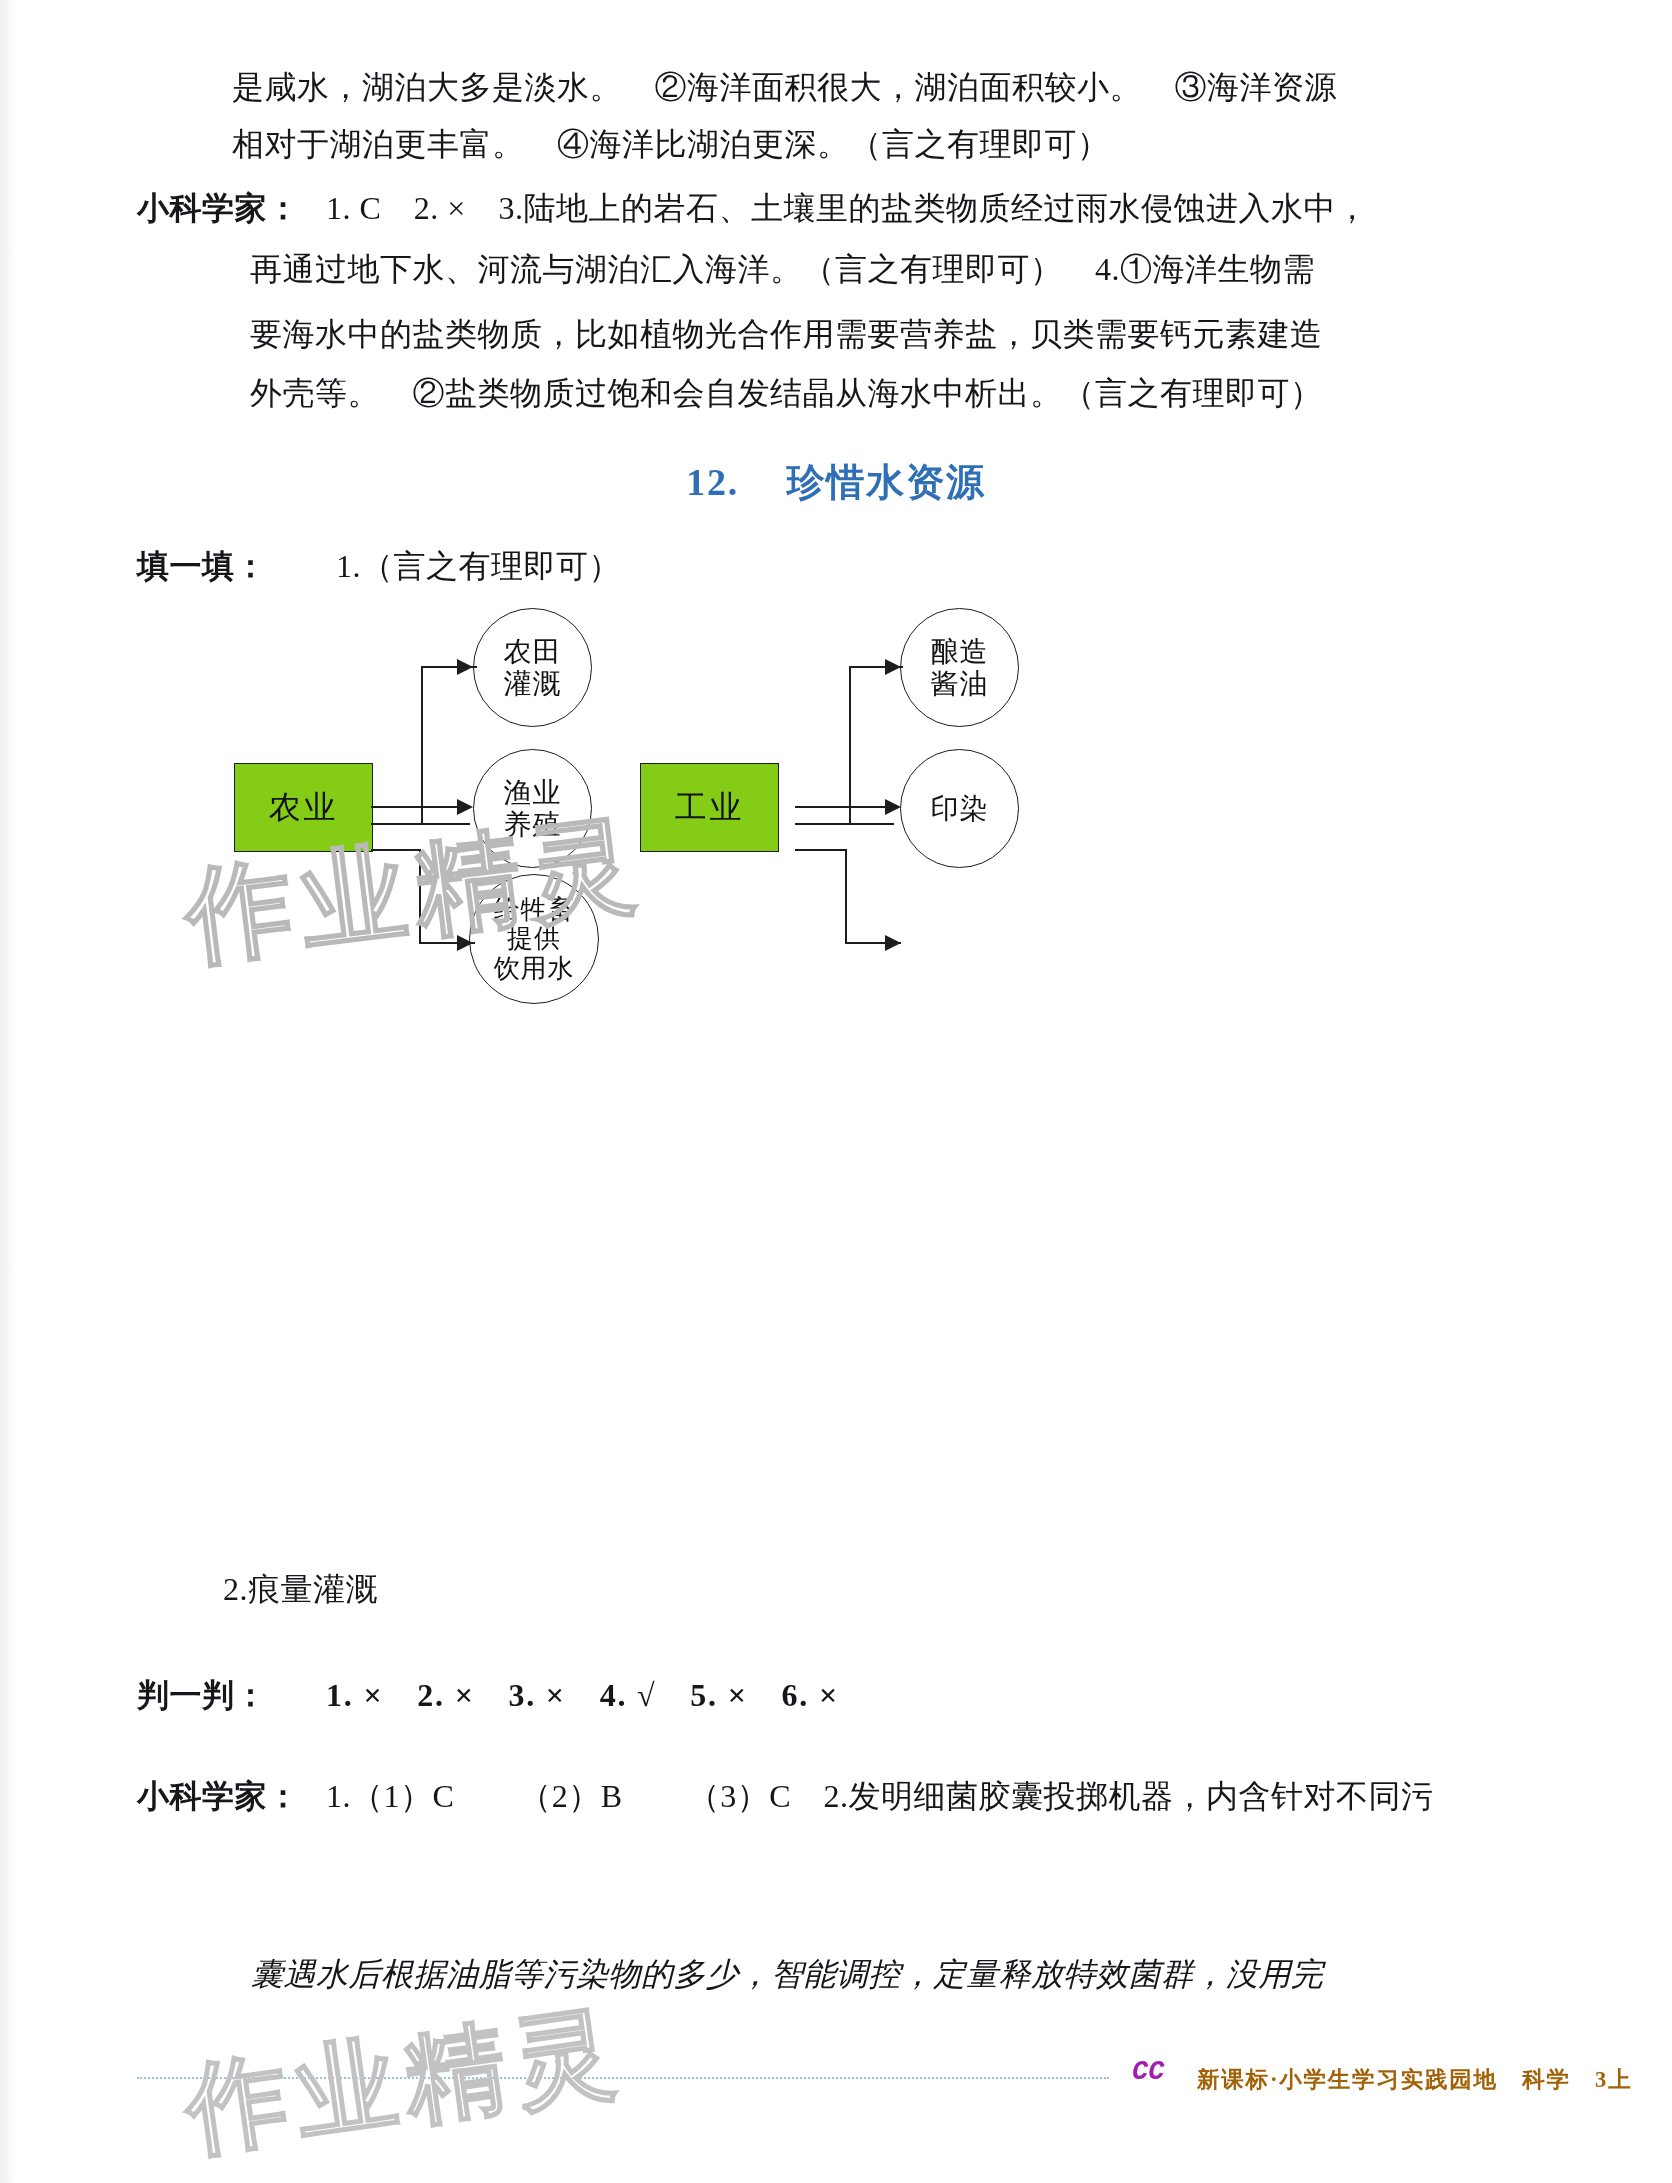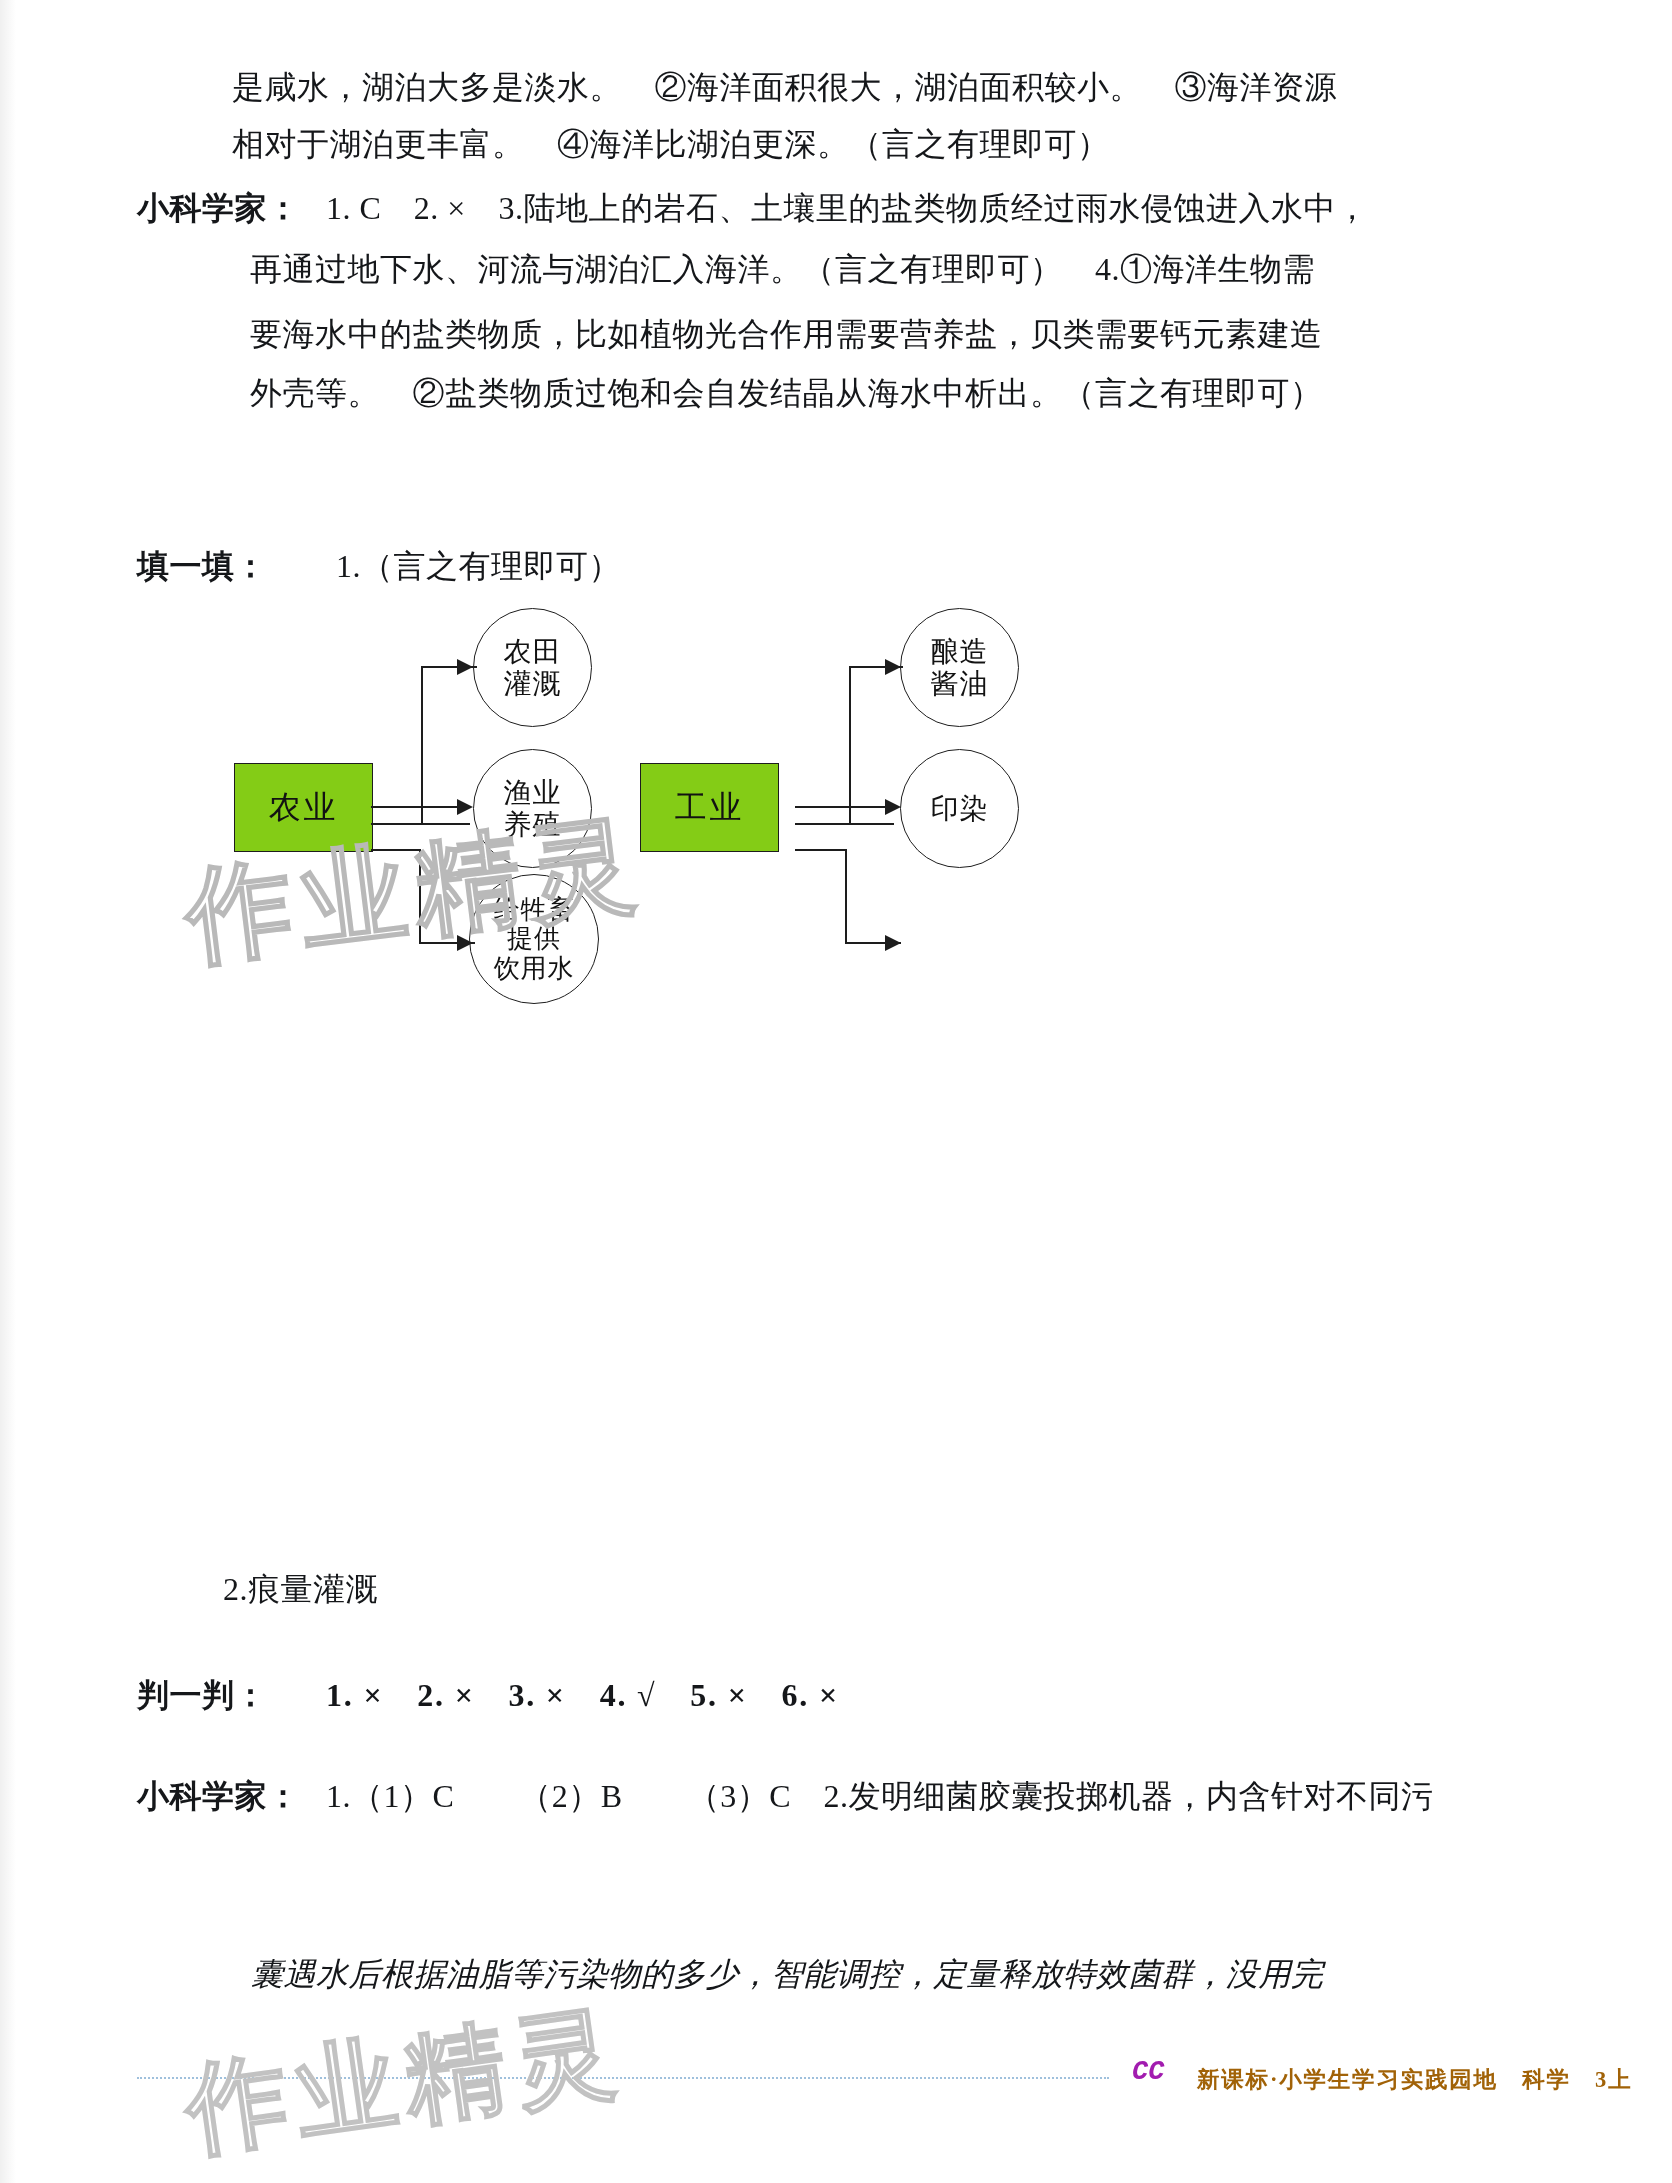--- a/index.html
+++ b/index.html
@@ -132,20 +132,25 @@
   <div class="tline" style="left:232px;top:66px;">是咸水，湖泊大多是淡水。　②海洋面积很大，湖泊面积较小。　③海洋资源</div>
   <div class="tline" style="left:232px;top:123px;">相对于湖泊更丰富。　④海洋比湖泊更深。（言之有理即可）</div>
 
   <div class="tline label" style="left:137px;top:187px;">小科学家：</div>
   <div class="tline" style="left:326px;top:187px;">1. C　2. ×　3.陆地上的岩石、土壤里的盐类物质经过雨水侵蚀进入水中，</div>
 
   <div class="tline" style="left:250px;top:248px;">再通过地下水、河流与湖泊汇入海洋。（言之有理即可）　4.①海洋生物需</div>
   <div class="tline" style="left:250px;top:313px;">要海水中的盐类物质，比如植物光合作用需要营养盐，贝类需要钙元素建造</div>
   <div class="tline" style="left:250px;top:372px;">外壳等。　②盐类物质过饱和会自发结晶从海水中析出。（言之有理即可）</div>
 
+  <div class="sect-title" style="top:457px;">
+    <span>12.</span>
+    <span style="display:inline-block;width:25px;"></span>
+    <span>珍惜水资源</span>
+  </div>
 
   <div class="tline label" style="left:137px;top:545px;">填一填：</div>
   <div class="tline" style="left:336px;top:545px;">1.（言之有理即可）</div>
 
   <div class="diagram" style="left:0;top:0;width:1672px;height:2184px;pointer-events:none;">
 
     <div class="node-box" style="left:234px;top:763px;width:137px;height:87px;">
       <span>农业</span>
     </div>
 

